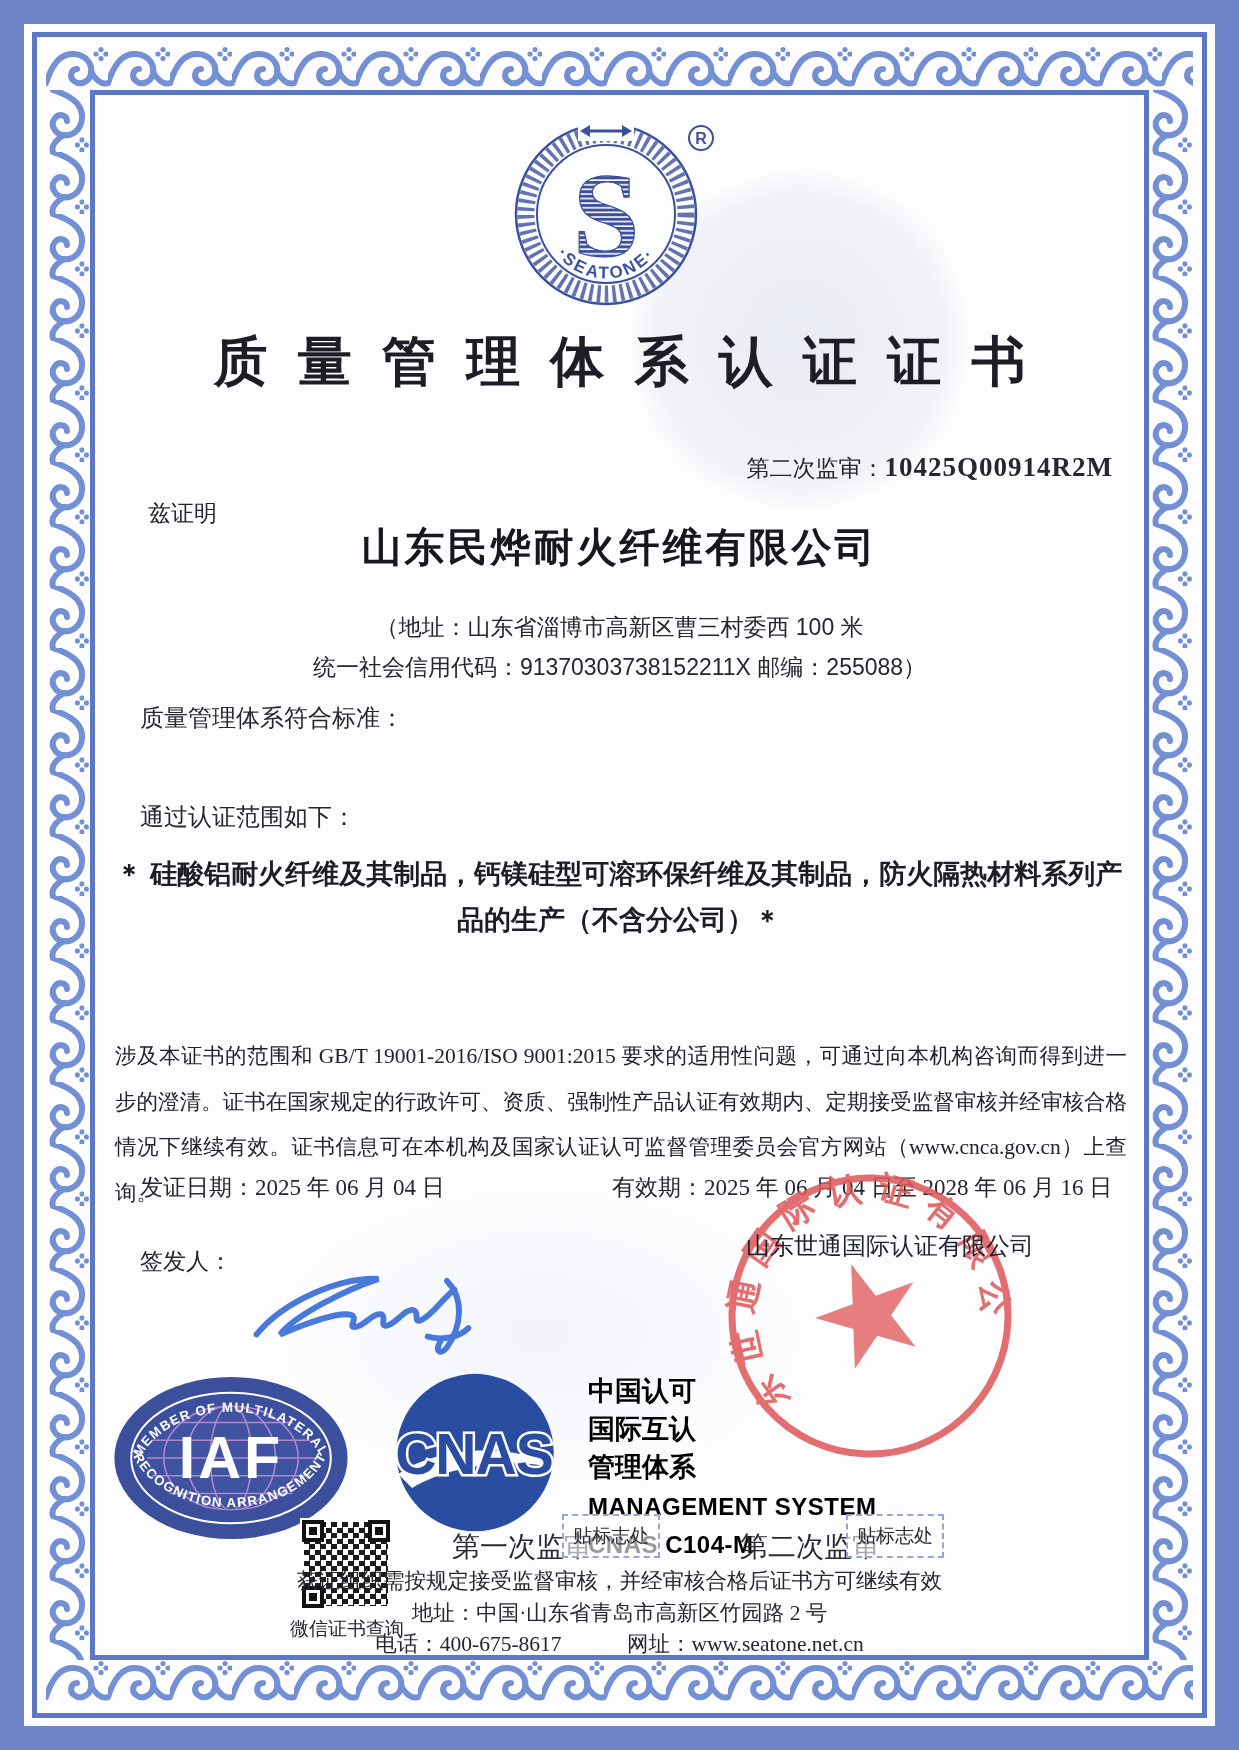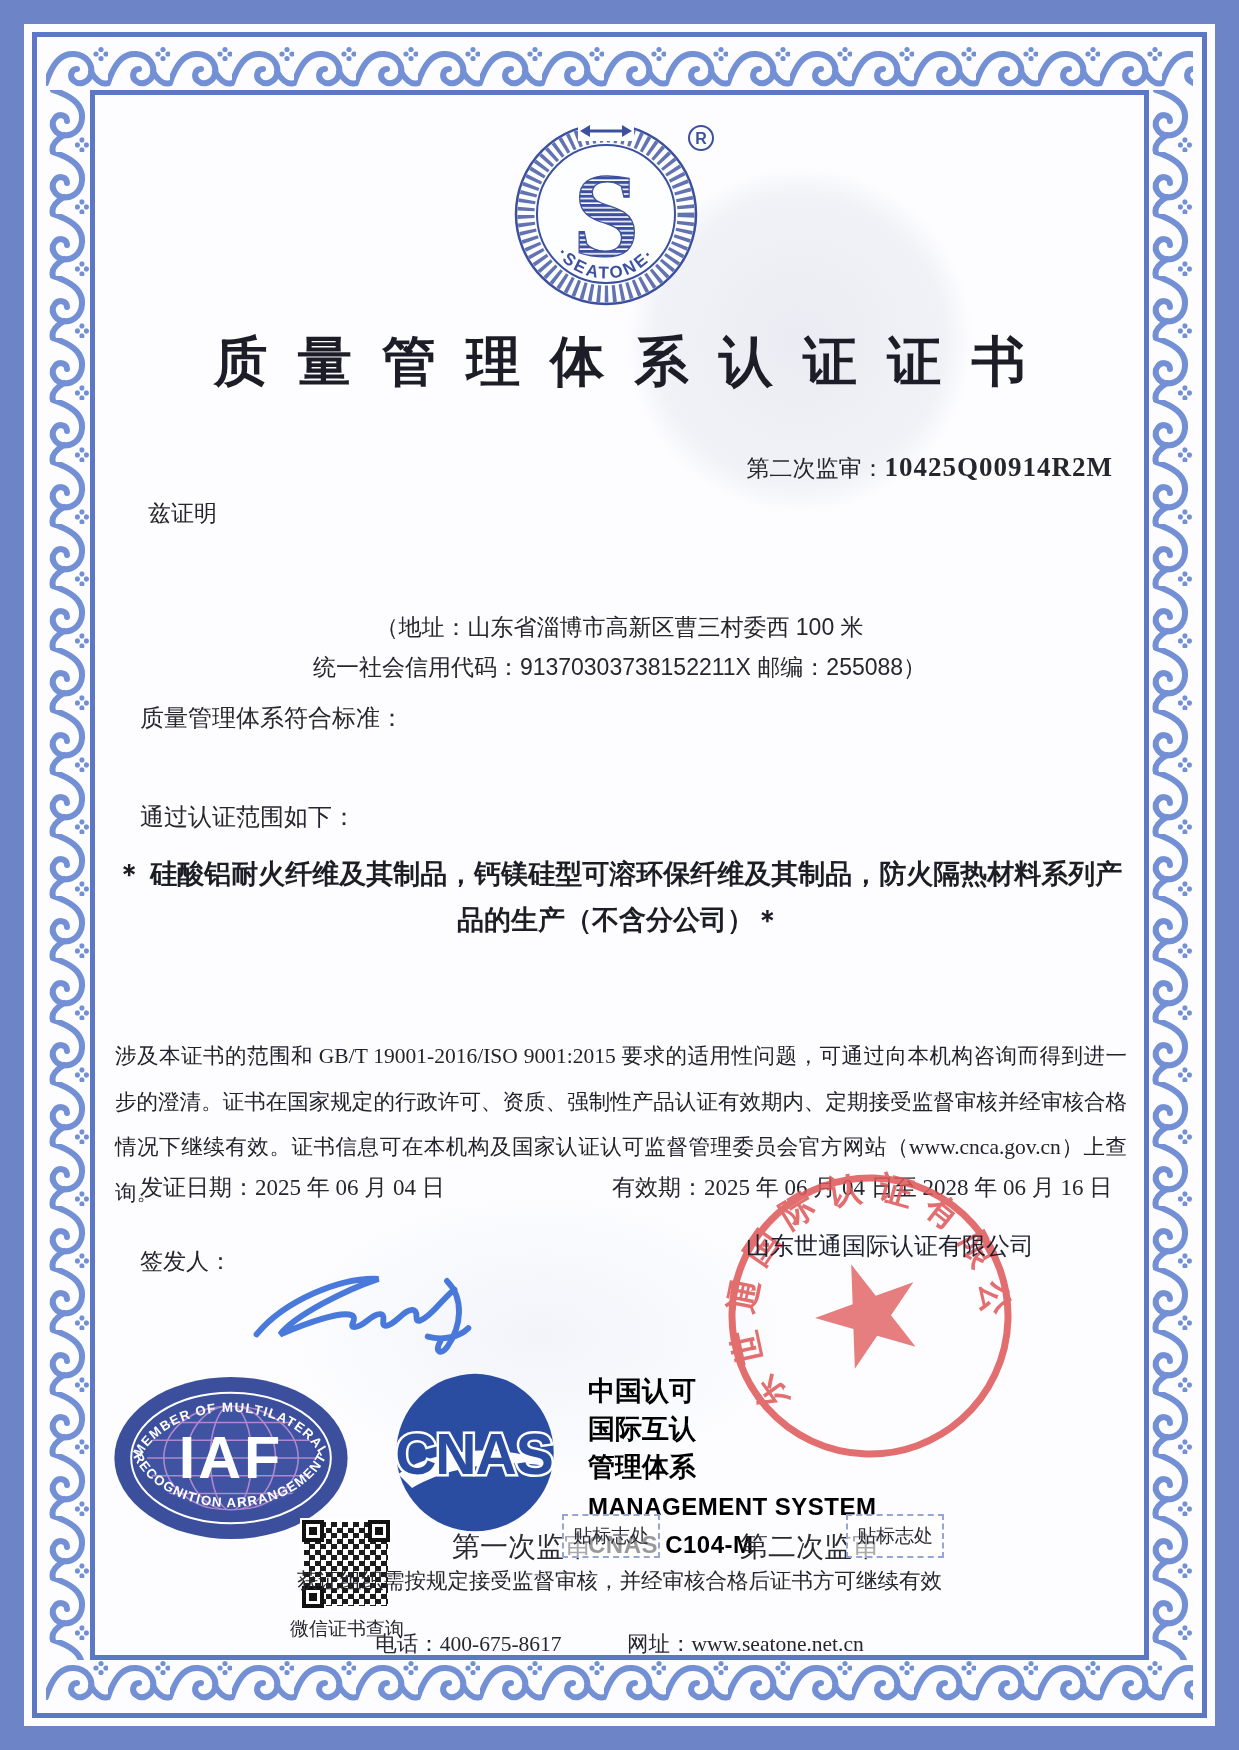--- a/index.html
+++ b/index.html
@@ -166,20 +166,21 @@
     <circle cx="193" cy="26" r="12" fill="#fdfeff" stroke="#3c509e" stroke-width="2"></circle>
     <text x="193" y="32" text-anchor="middle" font-size="16" font-weight="bold" fill="#3c509e">R</text>
   </svg>
 
   <div class="abs ctr title">质量管理体系认证证书</div>
   <div class="abs cert-no">
     <span class="lbl">第二次监审：</span><span class="val">10425Q00914R2M</span>
   </div>
 
   <div class="abs certify">兹证明</div>
+  <div class="abs ctr company">山东民烨耐火纤维有限公司</div>
   <div class="abs ctr addr1">（地址：山东省淄博市高新区曹三村委西 100 米</div>
   <div class="abs ctr addr2">统一社会信用代码：91370303738152211X 邮编：255088）</div>
 
   <div class="abs std-label">质量管理体系符合标准：</div>
   <div class="abs scope-label">通过认证范围如下：</div>
   <div class="abs scope">＊ 硅酸铝耐火纤维及其制品，钙镁硅型可溶环保纤维及其制品，防火隔热材料系列产品的生产（不含分公司）＊</div>
 
   <div class="abs disclaimer">涉及本证书的范围和 GB/T 19001-2016/ISO 9001:2015 要求的适用性问题，可通过向本机构咨询而得到进一步的澄清。证书在国家规定的行政许可、资质、强制性产品认证有效期内、定期接受监督审核并经审核合格情况下继续有效。证书信息可在本机构及国家认证认可监督管理委员会官方网站（www.cnca.gov.cn）上查询。</div>
 
   <div class="abs issue-date">发证日期：2025 年 06 月 04 日</div>
@@ -255,18 +256,19 @@
     <div class="finder f-bl"></div>
   </div>
   <div class="abs qr-label">微信证书查询</div>
 
   <div class="abs audit-lbl a1">第一次监审</div>
   <div class="abs sticker-box b1">贴标志处</div>
   <div class="abs audit-lbl a2">第二次监审</div>
   <div class="abs sticker-box b2">贴标志处</div>
 
   <div class="abs ctr note">获证组织需按规定接受监督审核，并经审核合格后证书方可继续有效</div>
+  <div class="abs ctr footer-address">地址：中国·山东省青岛市高新区竹园路 2 号</div>
   <div class="abs ctr footer-contact">
     <span class="sp">电话：400-675-8617</span>
     <span class="sp">网址：www.seatone.net.cn</span>
   </div>
 
 </div>
 
 </body></html>

